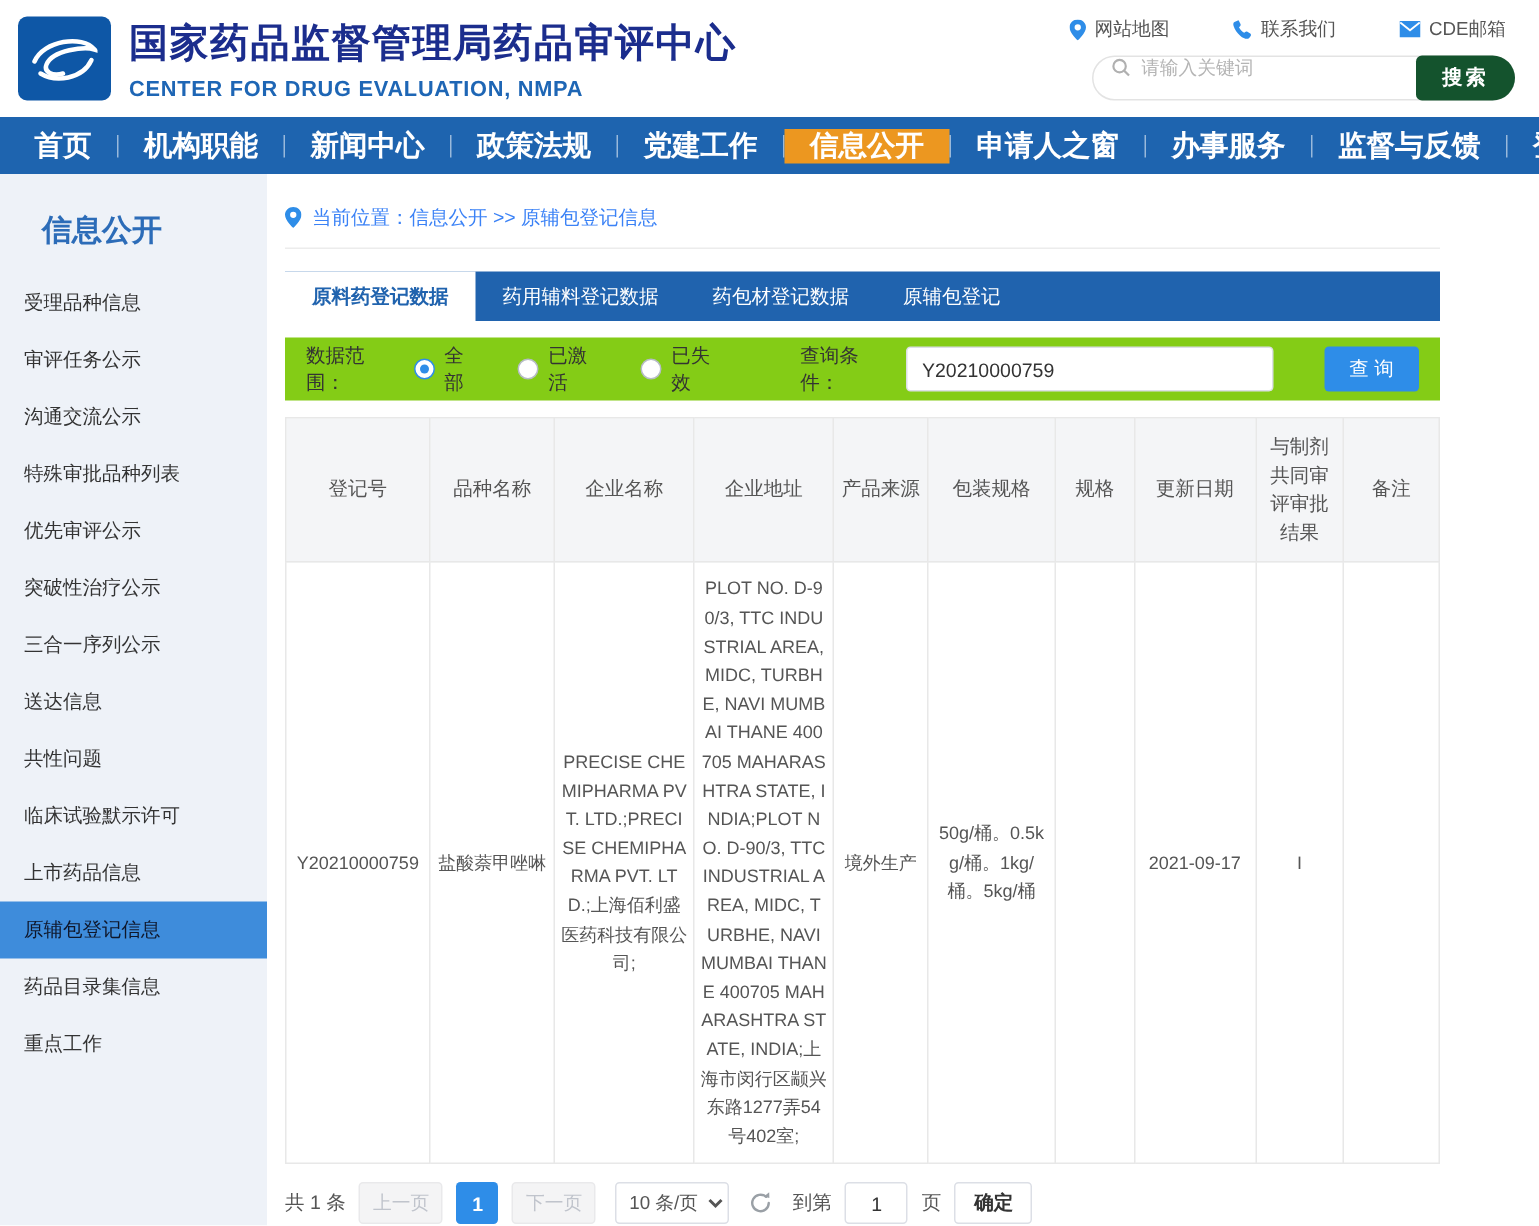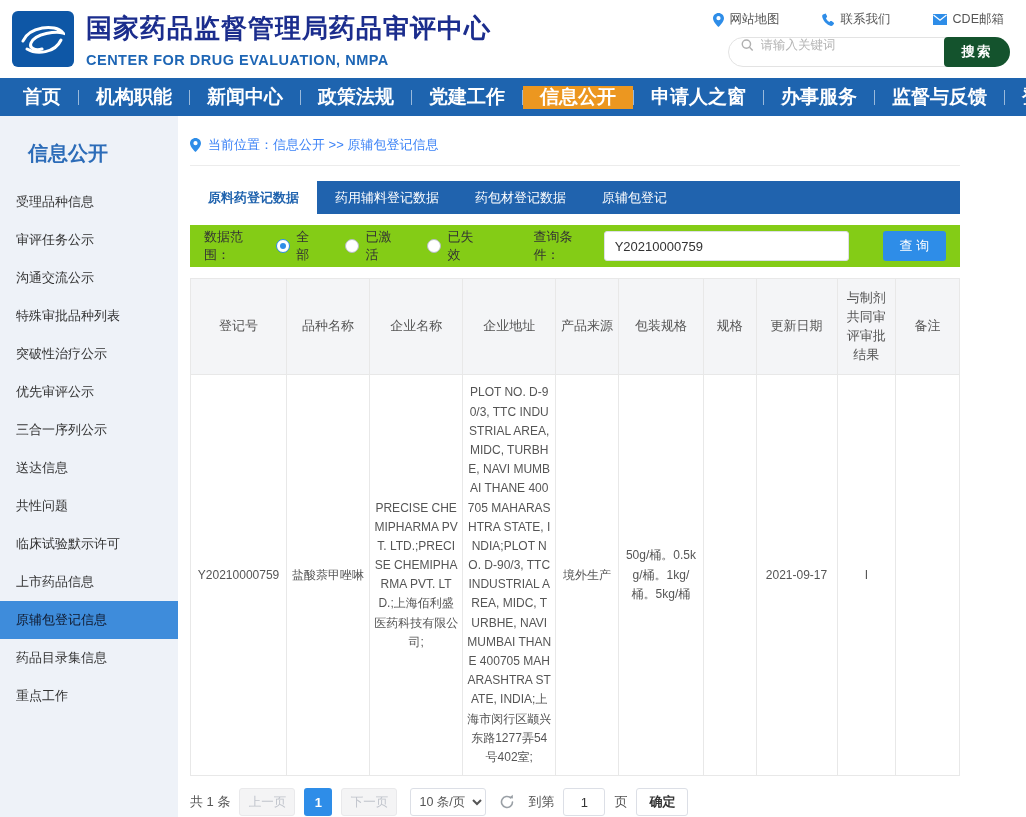--- a/index.html
+++ b/index.html
@@ -157,22 +157,22 @@
   <div class="nav-item">登记备案平台</div>
 </nav>
 
 <div class="layout">
   <aside class="sidebar">
     <div class="sidebar-title">信息公开</div>
     <div class="side-item">受理品种信息</div>
     <div class="side-item">审评任务公示</div>
     <div class="side-item">沟通交流公示</div>
     <div class="side-item">特殊审批品种列表</div>
+    <div class="side-item">优先审评公示</div>
     <div class="side-item">突破性治疗公示</div>
-    <div class="side-item">优先审评公示</div>
     <div class="side-item">三合一序列公示</div>
     <div class="side-item">送达信息</div>
     <div class="side-item">共性问题</div>
     <div class="side-item">临床试验默示许可</div>
     <div class="side-item">上市药品信息</div>
     <div class="side-item active">原辅包登记信息</div>
     <div class="side-item">药品目录集信息</div>
     <div class="side-item">重点工作</div>
   </aside>
 

